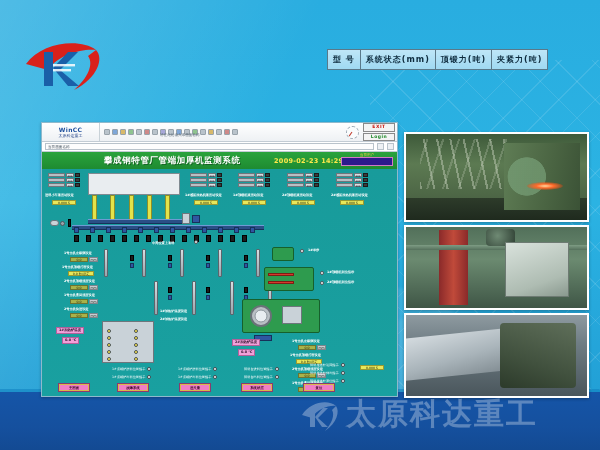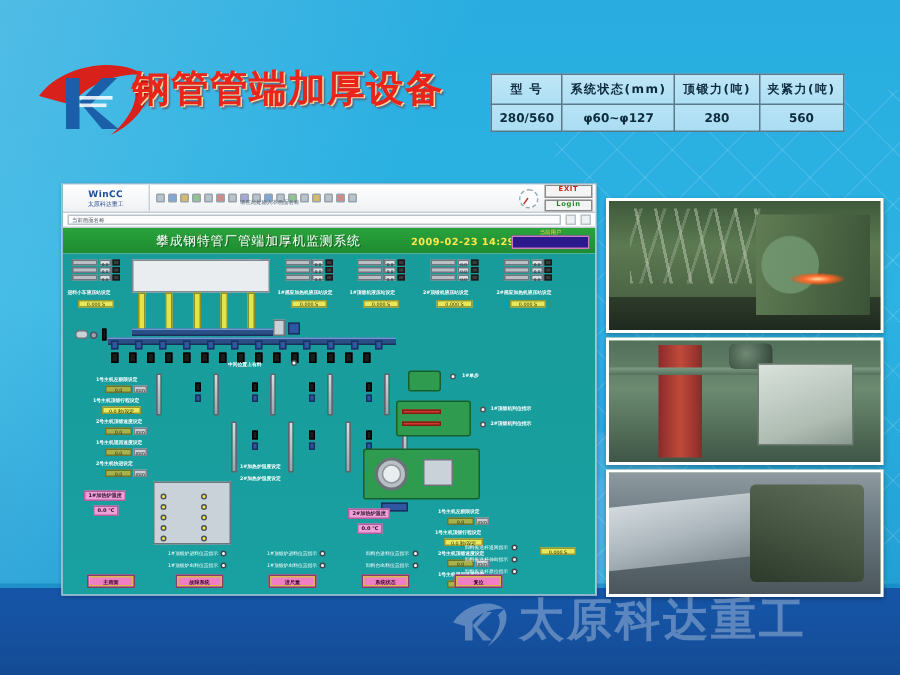--- a/index.html
+++ b/index.html
@@ -123,21 +123,21 @@
     flex:1; height:7px; border:1px solid #b9c3cb; background:#fdfdfd;
     font-size:3.6px; color:#44525e; padding-left:2px; line-height:7px; overflow:hidden; white-space:nowrap;
   }
   .addr-btn { width:7px; height:7px; border:1px solid #b9c3cb; background:#eef1f4; }
 
   .hmi-title {
     height:17px; background:linear-gradient(180deg,#2aa33c 0%, #1e8b31 100%);
     display:flex; align-items:center; position:relative;
   }
   .hmi-title-txt {
-    position:absolute; left:62px; font-size:8.5px; font-weight:normal; color:#ffffff;
+    position:absolute; left:62px; font-size:8.5px; font-weight:bold; color:#ffffff;
     letter-spacing:.6px; text-shadow:1px 1px 0 rgba(0,0,0,.35); white-space:nowrap;
   }
   .hmi-time {
     position:absolute; left:232px; font-size:6.5px; font-weight:bold; color:#ffe94a;
     letter-spacing:.3px; white-space:nowrap;
   }
   .user-wrap { position:absolute; right:4px; top:1px; width:52px; }
   .user-lbl { font-size:3.6px; color:#ffd34a; text-align:center; line-height:4px; }
   .user-box { height:9px; background:#2c1a8c; border:1px solid #d07ac4; }
 
@@ -300,39 +300,32 @@
   <div class="logo">
     <svg viewBox="0 0 84 56" width="84" height="56">
       <path d="M4 30 C20 8, 58 4, 74 16 C62 14, 36 20, 26 36 Z" fill="#d9211b"></path>
       <path d="M74 16 C82 24, 76 44, 52 56 C66 44, 72 30, 66 22 Z" fill="#d9211b"></path>
       <rect x="22" y="18" width="9" height="34" fill="#1a5fa8"></rect>
       <path d="M31 34 L46 18 L56 18 L38 36 L57 52 L46 52 Z" fill="#1a5fa8"></path>
       <rect x="31" y="30" width="22" height="2.4" fill="#ffffff" opacity=".85"></rect>
       <rect x="31" y="35" width="18" height="2.4" fill="#ffffff" opacity=".85"></rect>
     </svg>
   </div>
-  <div class="main-title">钢管管端加厚设备</div>
 </div>
 
 <table class="spec-table">
   <thead>
     <tr>
       <th>型  号</th>
       <th>系统状态(mm)</th>
       <th>顶锻力(吨)</th>
       <th>夹紧力(吨)</th>
     </tr>
   </thead>
   <tbody>
-    <tr>
-      <td>280/560</td>
-      <td>φ60~φ127</td>
-      <td>280</td>
-      <td>560</td>
-    </tr>
   </tbody>
 </table>
 
 <div class="hmi">
 
   <div class="wincc-bar">
     <div class="wincc-logo">
       <div class="wincc-word">WinCC</div>
       <div class="wincc-sub">太原科达重工</div>
     </div>

